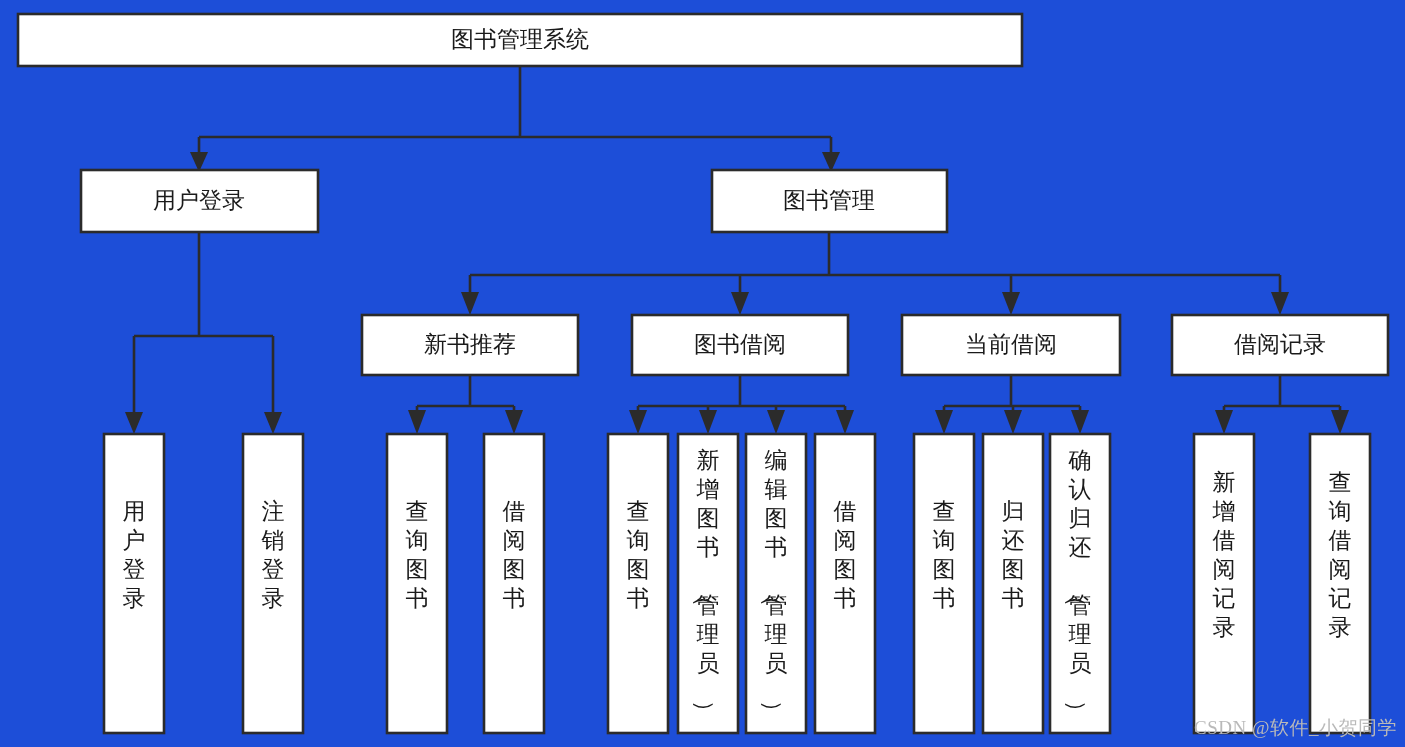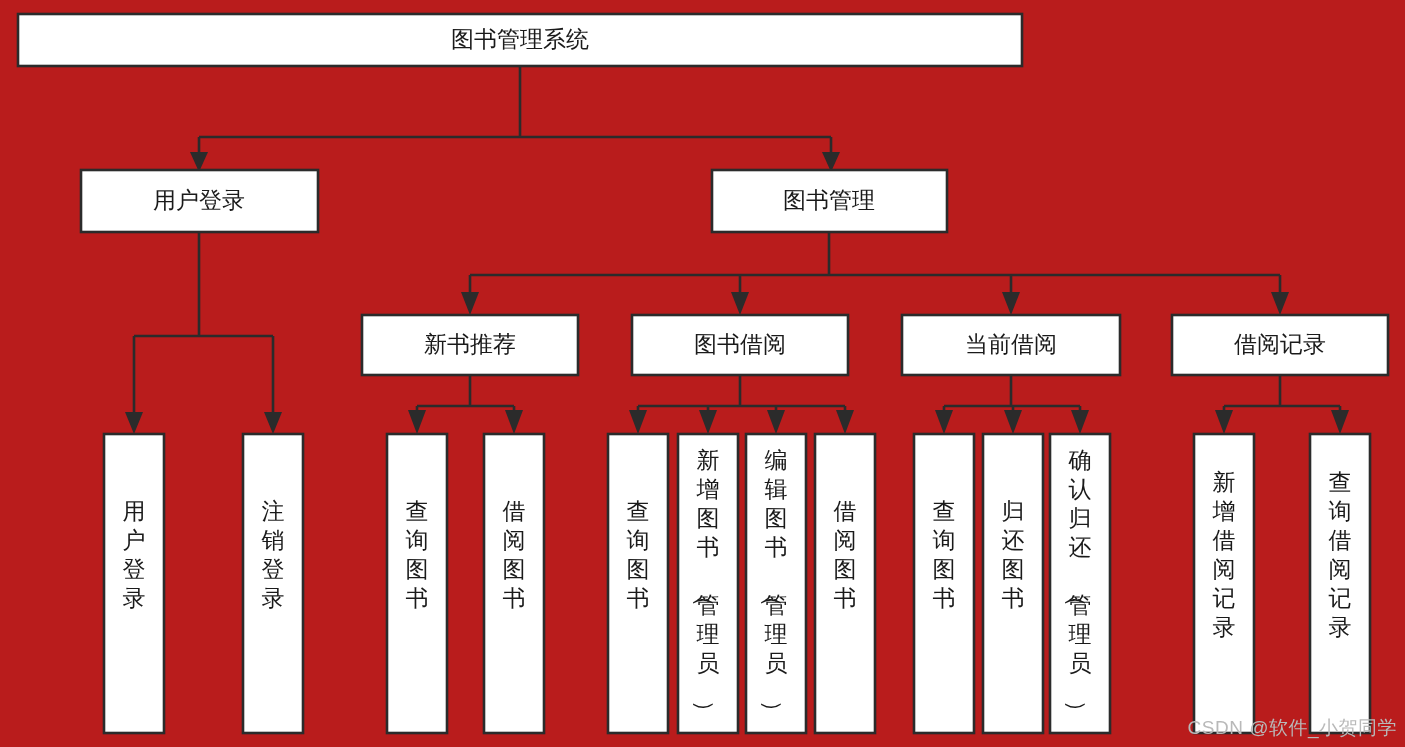--- a/index.html
+++ b/index.html
@@ -8,21 +8,21 @@
     padding: 0;
     background: #ffffff;
   }
   body {
     font-family: "Liberation Sans", "DejaVu Sans", sans-serif;
   }
   #diagram-root {
     position: relative;
     width: 1405px;
     height: 747px;
-    background: #b91c1c;
+    background: #1d4ed8;
     overflow: hidden;
   }
   svg#flowchart {
     position: absolute;
     top: 0;
     left: 0;
     width: 1405px;
     height: 747px;
     display: block;
   }
@@ -51,21 +51,21 @@
   .node-label-v {
     font-family: "Liberation Sans", "DejaVu Sans", sans-serif;
     font-size: 23px;
     fill: #1a1a1a;
     text-anchor: middle;
   }
   .watermark {
     position: absolute;
     right: 8px;
     bottom: 6px;
-    font-family: Liberation Sans, sans-serif;
+    font-family: Liberation Serif, serif;
     font-size: 19px;
     color: #b9b9b9;
     letter-spacing: 0.5px;
     white-space: nowrap;
     pointer-events: none;
     user-select: none;
   }
 </style>
 </head>
 <body>

